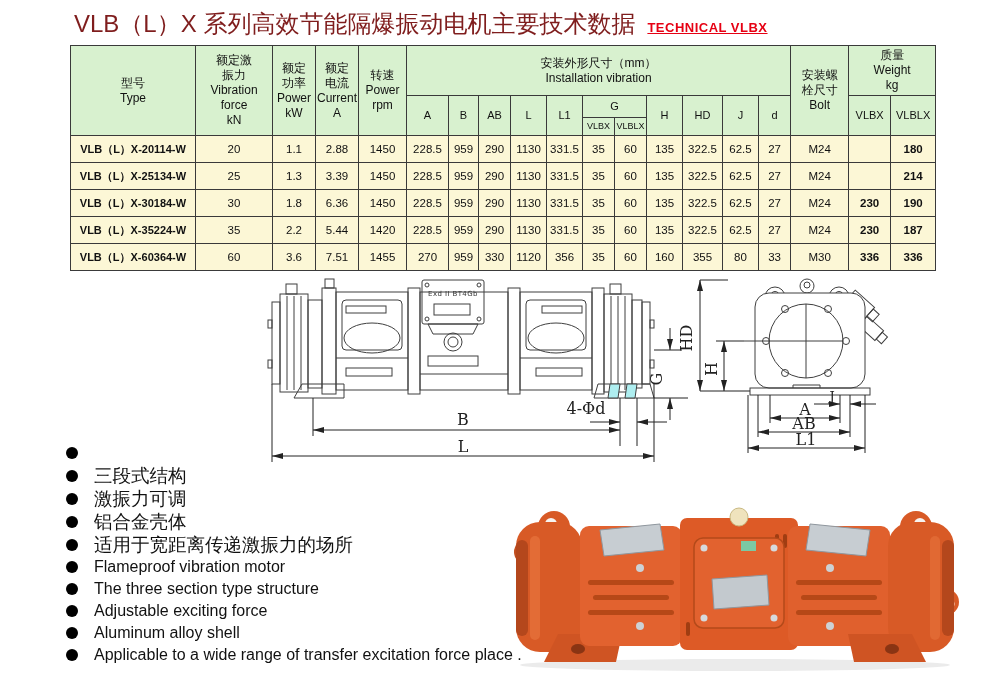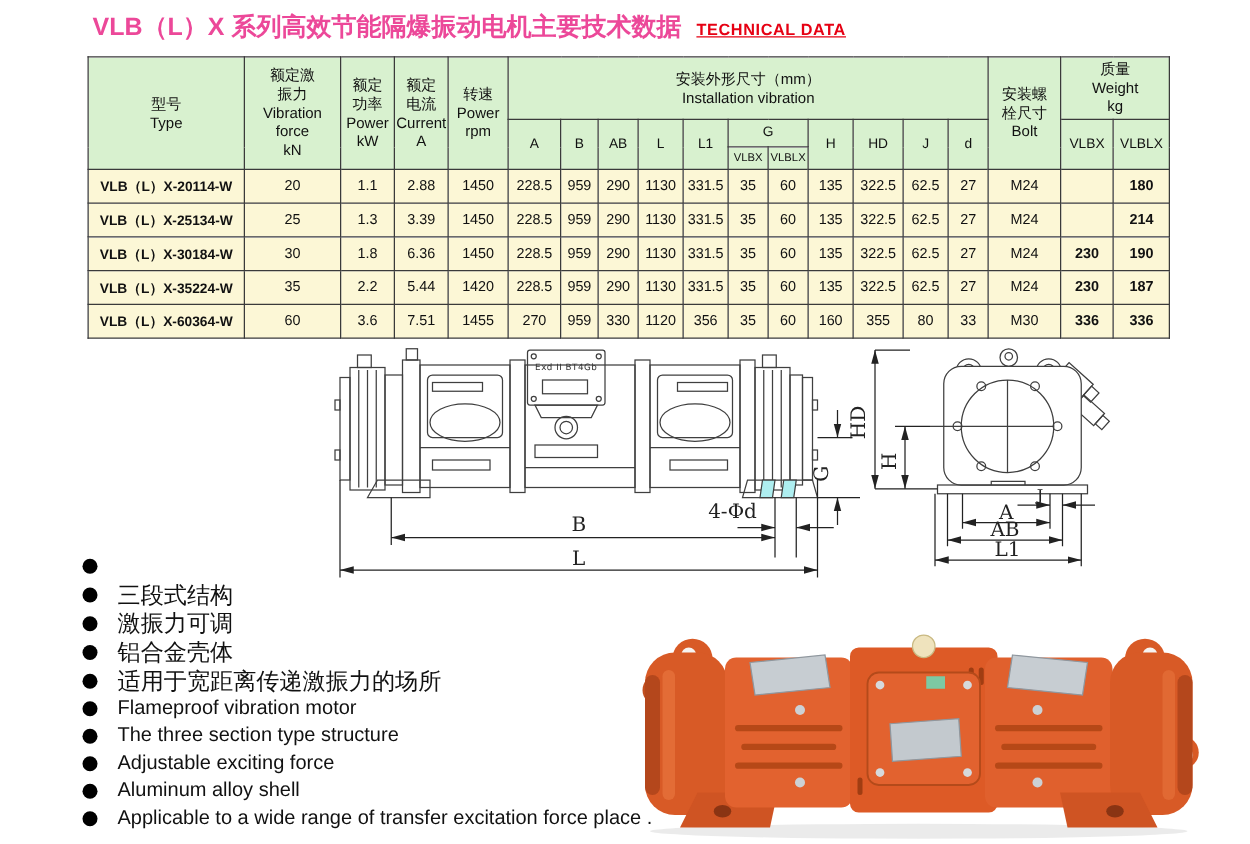--- a/index.html
+++ b/index.html
@@ -1,21 +1,21 @@
 <!DOCTYPE html>
 <html><head>
 <meta charset="utf-8">
 <style>
   html,body{margin:0;padding:0;background:#ffffff;}
   .page{position:relative;width:1000px;height:675px;background:#fff;overflow:hidden;
         font-family:"Liberation Sans",sans-serif;color:#111;}
 
   
   .title{position:absolute;left:74px;top:8px;white-space:nowrap;}
-  .title-main{color:#ec4899;font-size:20px;font-weight:bold;}
+  .title-main{color:#7f1d1d;font-size:24px;font-weight:normal;}
   .title-sub{color:#e60013;font-size:13px;font-weight:bold;text-decoration:underline;
              margin-left:12px;letter-spacing:.5px;}
 
   
   .spec-table{position:absolute;left:70px;top:45px;width:866px;border-collapse:collapse;
               table-layout:fixed;}
   .spec-table th,.spec-table td{border:1px solid #3a3a3a;overflow:hidden;}
   .spec-table th{background:#d8f1cf;font-weight:normal;font-size:12px;line-height:1.25;
                  white-space:pre-line;text-align:center;vertical-align:middle;padding:1px 0;}
   tr.h1{height:50px;}
@@ -40,21 +40,21 @@
   svg text.dim{font-family:"DejaVu Serif",serif;font-size:16px;fill:#222;}
   svg text.dimsm{font-family:"DejaVu Serif",serif;font-size:13px;fill:#222;}
   svg text.exd{font-family:"DejaVu Sans",sans-serif;font-size:7px;fill:#333;letter-spacing:.4px;}
 </style>
 </head>
 <body>
 
 <div class="page">
 
   <div class="title">
-    <span class="title-main">VLB（L）X 系列高效节能隔爆振动电机主要技术数据</span><span class="title-sub">TECHNICAL DATA</span>
+    <span class="title-main">VLB（L）X 系列高效节能隔爆振动电机主要技术数据</span><span class="title-sub">TECHNICAL VLBX</span>
   </div>
 
   <table class="spec-table">
     <colgroup>
       <col style="width:125px">
         <col style="width:77px">
         <col style="width:43px">
         <col style="width:43px">
       <col style="width:48px">
         <col style="width:42px">

